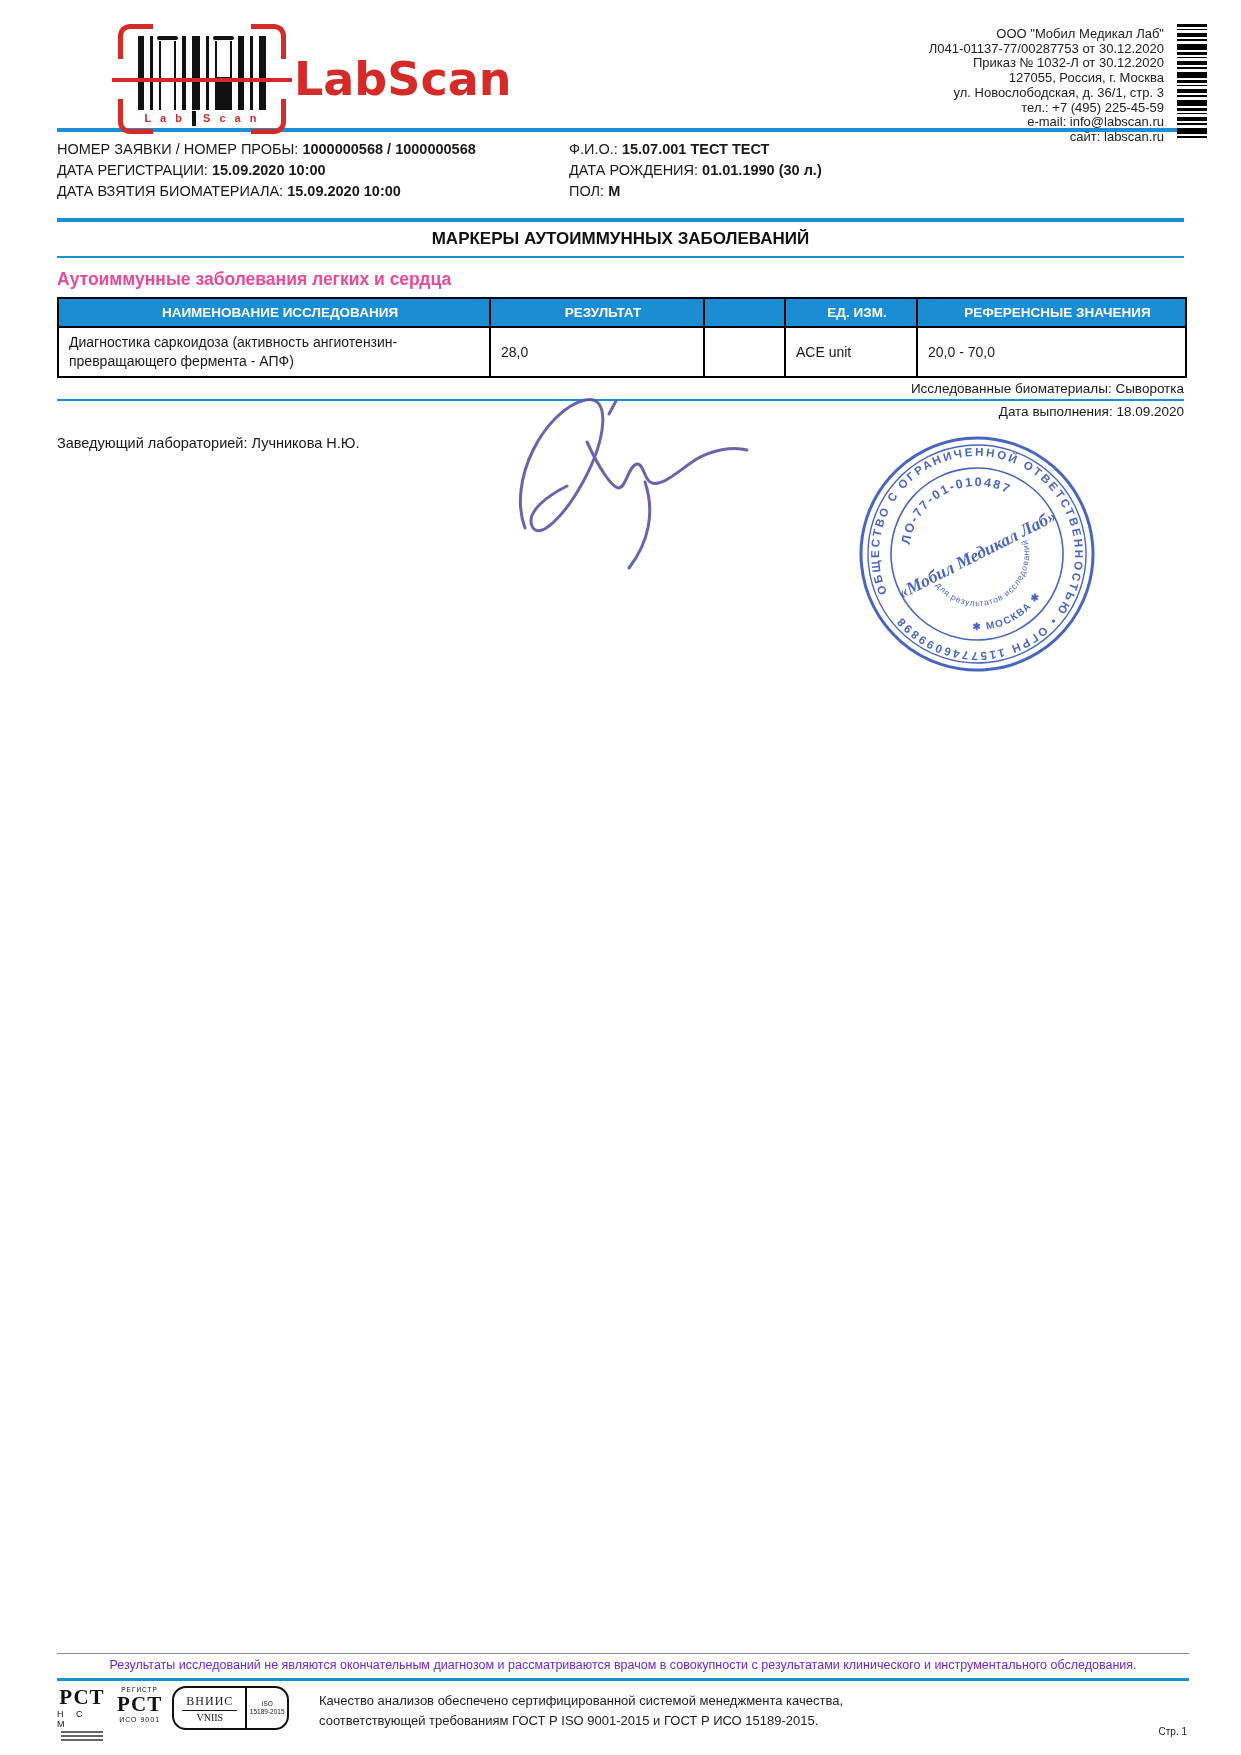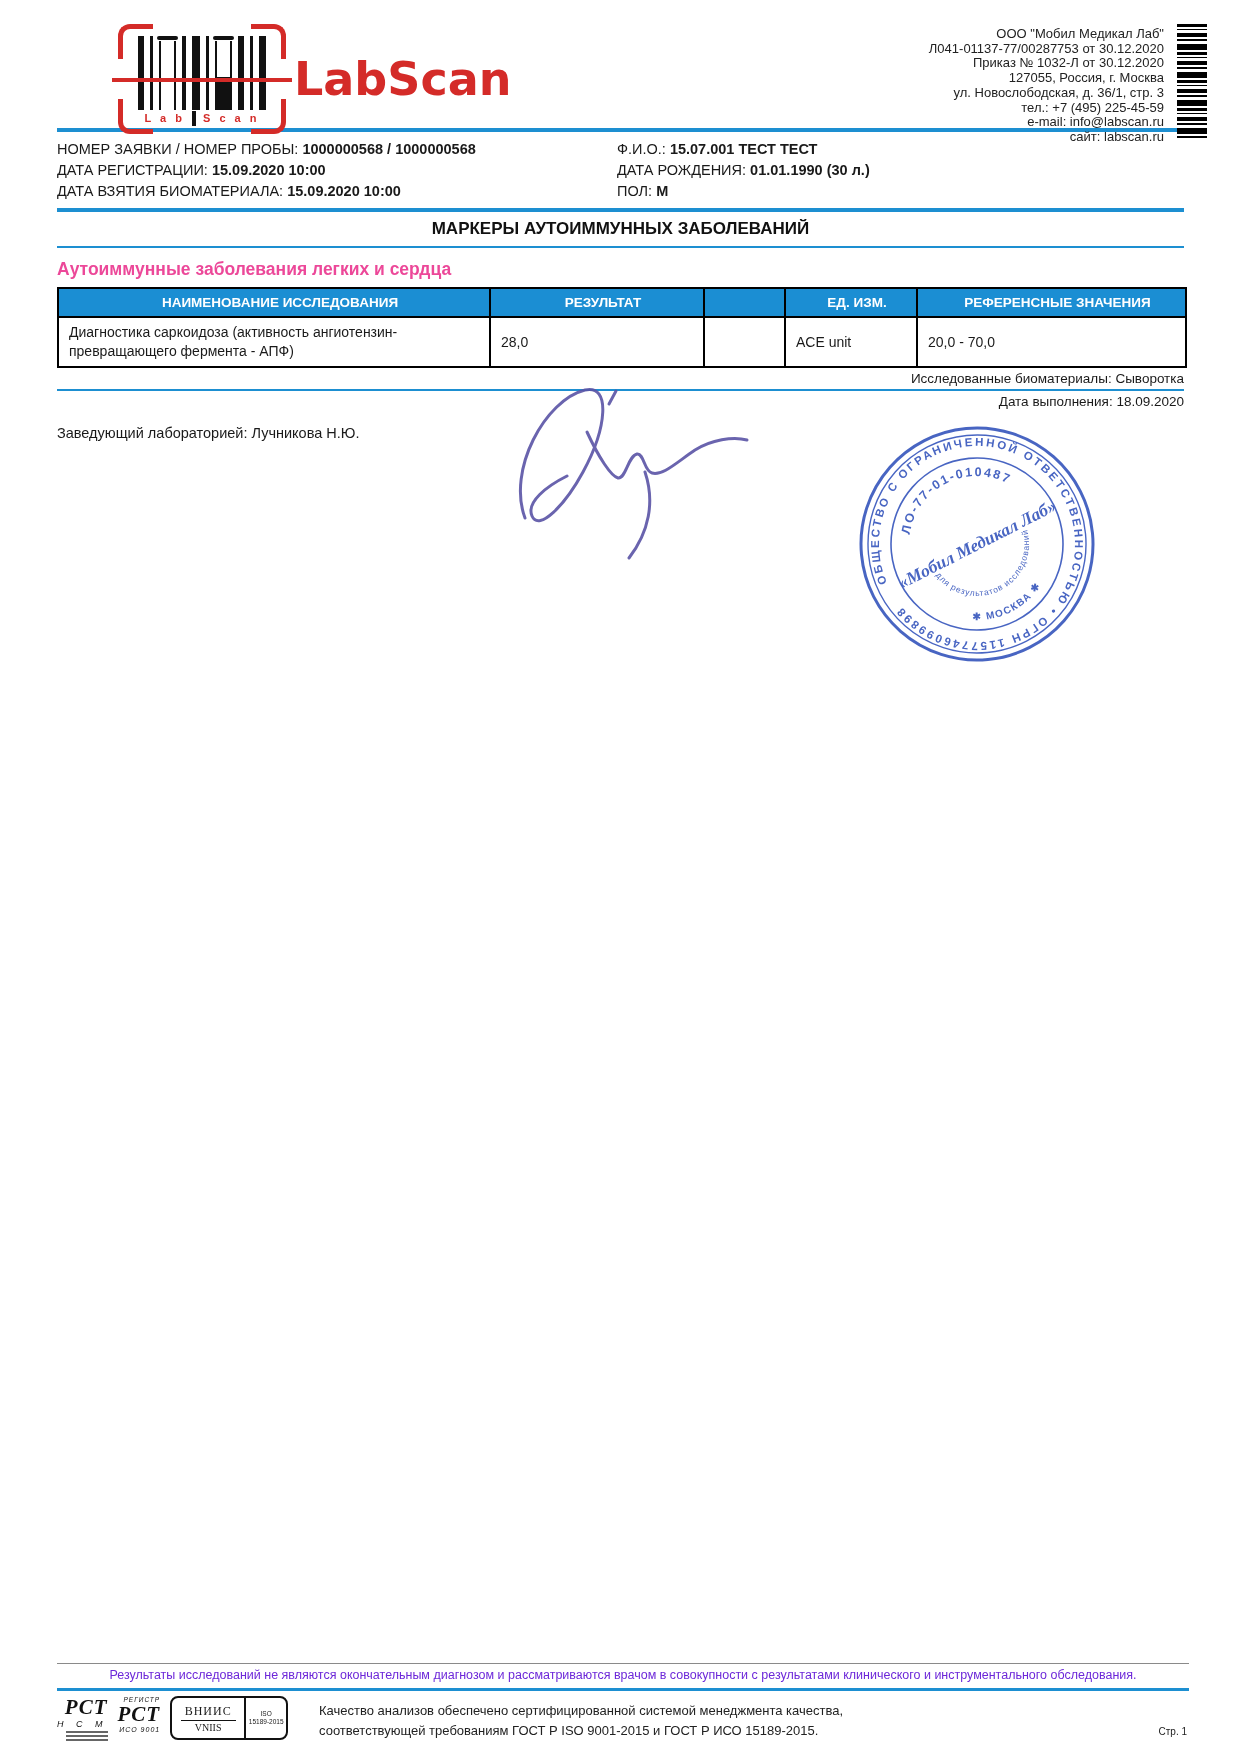--- a/index.html
+++ b/index.html
@@ -34,21 +34,21 @@
   .company{font-size:13px;line-height:14.7px;text-align:right;padding-top:3px;color:#222;}
   .vbarcode{width:30px;height:114px;background:repeating-linear-gradient(180deg,
             #000 0 3px,#fff 3px 5px,#000 5px 6px,#fff 6px 9px,#000 9px 13px,
             #fff 13px 15px,#000 15px 17px,#fff 17px 20px,#000 20px 26px,#fff 26px 28px);}
 
   
   .hr{margin:0 57px;background:#1d8fd1;}
   .hr4{height:4px;} .hr2{height:2px;} .hr3{height:3px;}
 
   
-  .patient{display:flex;padding:7px 57px 6px;font-size:14.5px;line-height:21px;gap:48px;}
+  .patient{display:flex;padding:7px 57px 16px;font-size:14.5px;line-height:21px;}
   .pcol-l{flex:0 0 512px;}
   .pval{font-weight:bold;}
 
   
   .title{margin:7px 57px;font-size:17px;font-weight:bold;text-align:center;color:#111;}
   .section-title{margin:11px 57px 7px;font-size:17.5px;font-weight:bold;color:#ec4899;}
 
   
   table.res{border-collapse:collapse;margin:0 57px;width:1128px;table-layout:fixed;}
   table.res th,table.res td{border:2px solid #000;}
@@ -62,27 +62,27 @@
   .sign-area{position:relative;margin:0 57px;height:330px;}
   .head-lab{padding-top:13px;font-size:14.5px;}
   .signature{position:absolute;left:438px;top:-42px;}
   .stamp{position:absolute;left:800px;top:12px;}
 
   
   .footer{position:absolute;left:57px;right:52px;bottom:14px;}
   .f-top{border-top:1px solid #8a8a8a;padding:4px 0 6px;font-size:12.5px;text-align:center;color:#6d28d9;}
   .f-main{display:flex;align-items:flex-start;margin-top:5px;}
   .badges{display:flex;gap:10px;width:232px;align-items:flex-start;}
-  .badge{display:flex;flex-direction:column;align-items:flex-end;color:#111;font-style:italic;}
+  .badge{display:flex;flex-direction:column;align-items:center;color:#111;}
   .rst-mark{font-size:21px;font-weight:900;font-family:"Liberation Serif",serif;line-height:22px;letter-spacing:1px;}
   .rst-sub{font-size:9px;letter-spacing:5px;margin-top:1px;}
   .microline{width:42px;height:2px;background:#666;margin-top:2px;}
   .b2-top{font-size:6.5px;letter-spacing:1px;}
   .b2-sub{font-size:7px;letter-spacing:1px;margin-top:1px;}
-  .vniis-box{display:flex;border:2px solid #111;border-radius:8px;overflow:hidden;height:44px;box-sizing:border-box;}
+  .vniis-box{display:flex;border:2px solid #111;border-radius:14px;overflow:hidden;height:44px;box-sizing:border-box;}
   .vniis-l{width:72px;display:flex;flex-direction:column;justify-content:center;align-items:center;}
   .vniis-cyr{font-size:12px;font-family:"Liberation Serif",serif;letter-spacing:1px;border-bottom:1px solid #111;padding:0 4px 1px;}
   .vniis-lat{font-size:10px;font-family:"Liberation Serif",serif;margin-top:1px;}
   .vniis-r{width:40px;border-left:2px solid #111;display:flex;flex-direction:column;
            justify-content:center;align-items:center;font-size:6.5px;line-height:8px;text-align:center;}
   .quality{margin-left:30px;font-size:13px;line-height:19.5px;padding-top:5px;color:#222;}
   .page-num{position:absolute;right:2px;bottom:4px;font-size:10px;color:#222;}
 </style>
 </head>
 <body>

